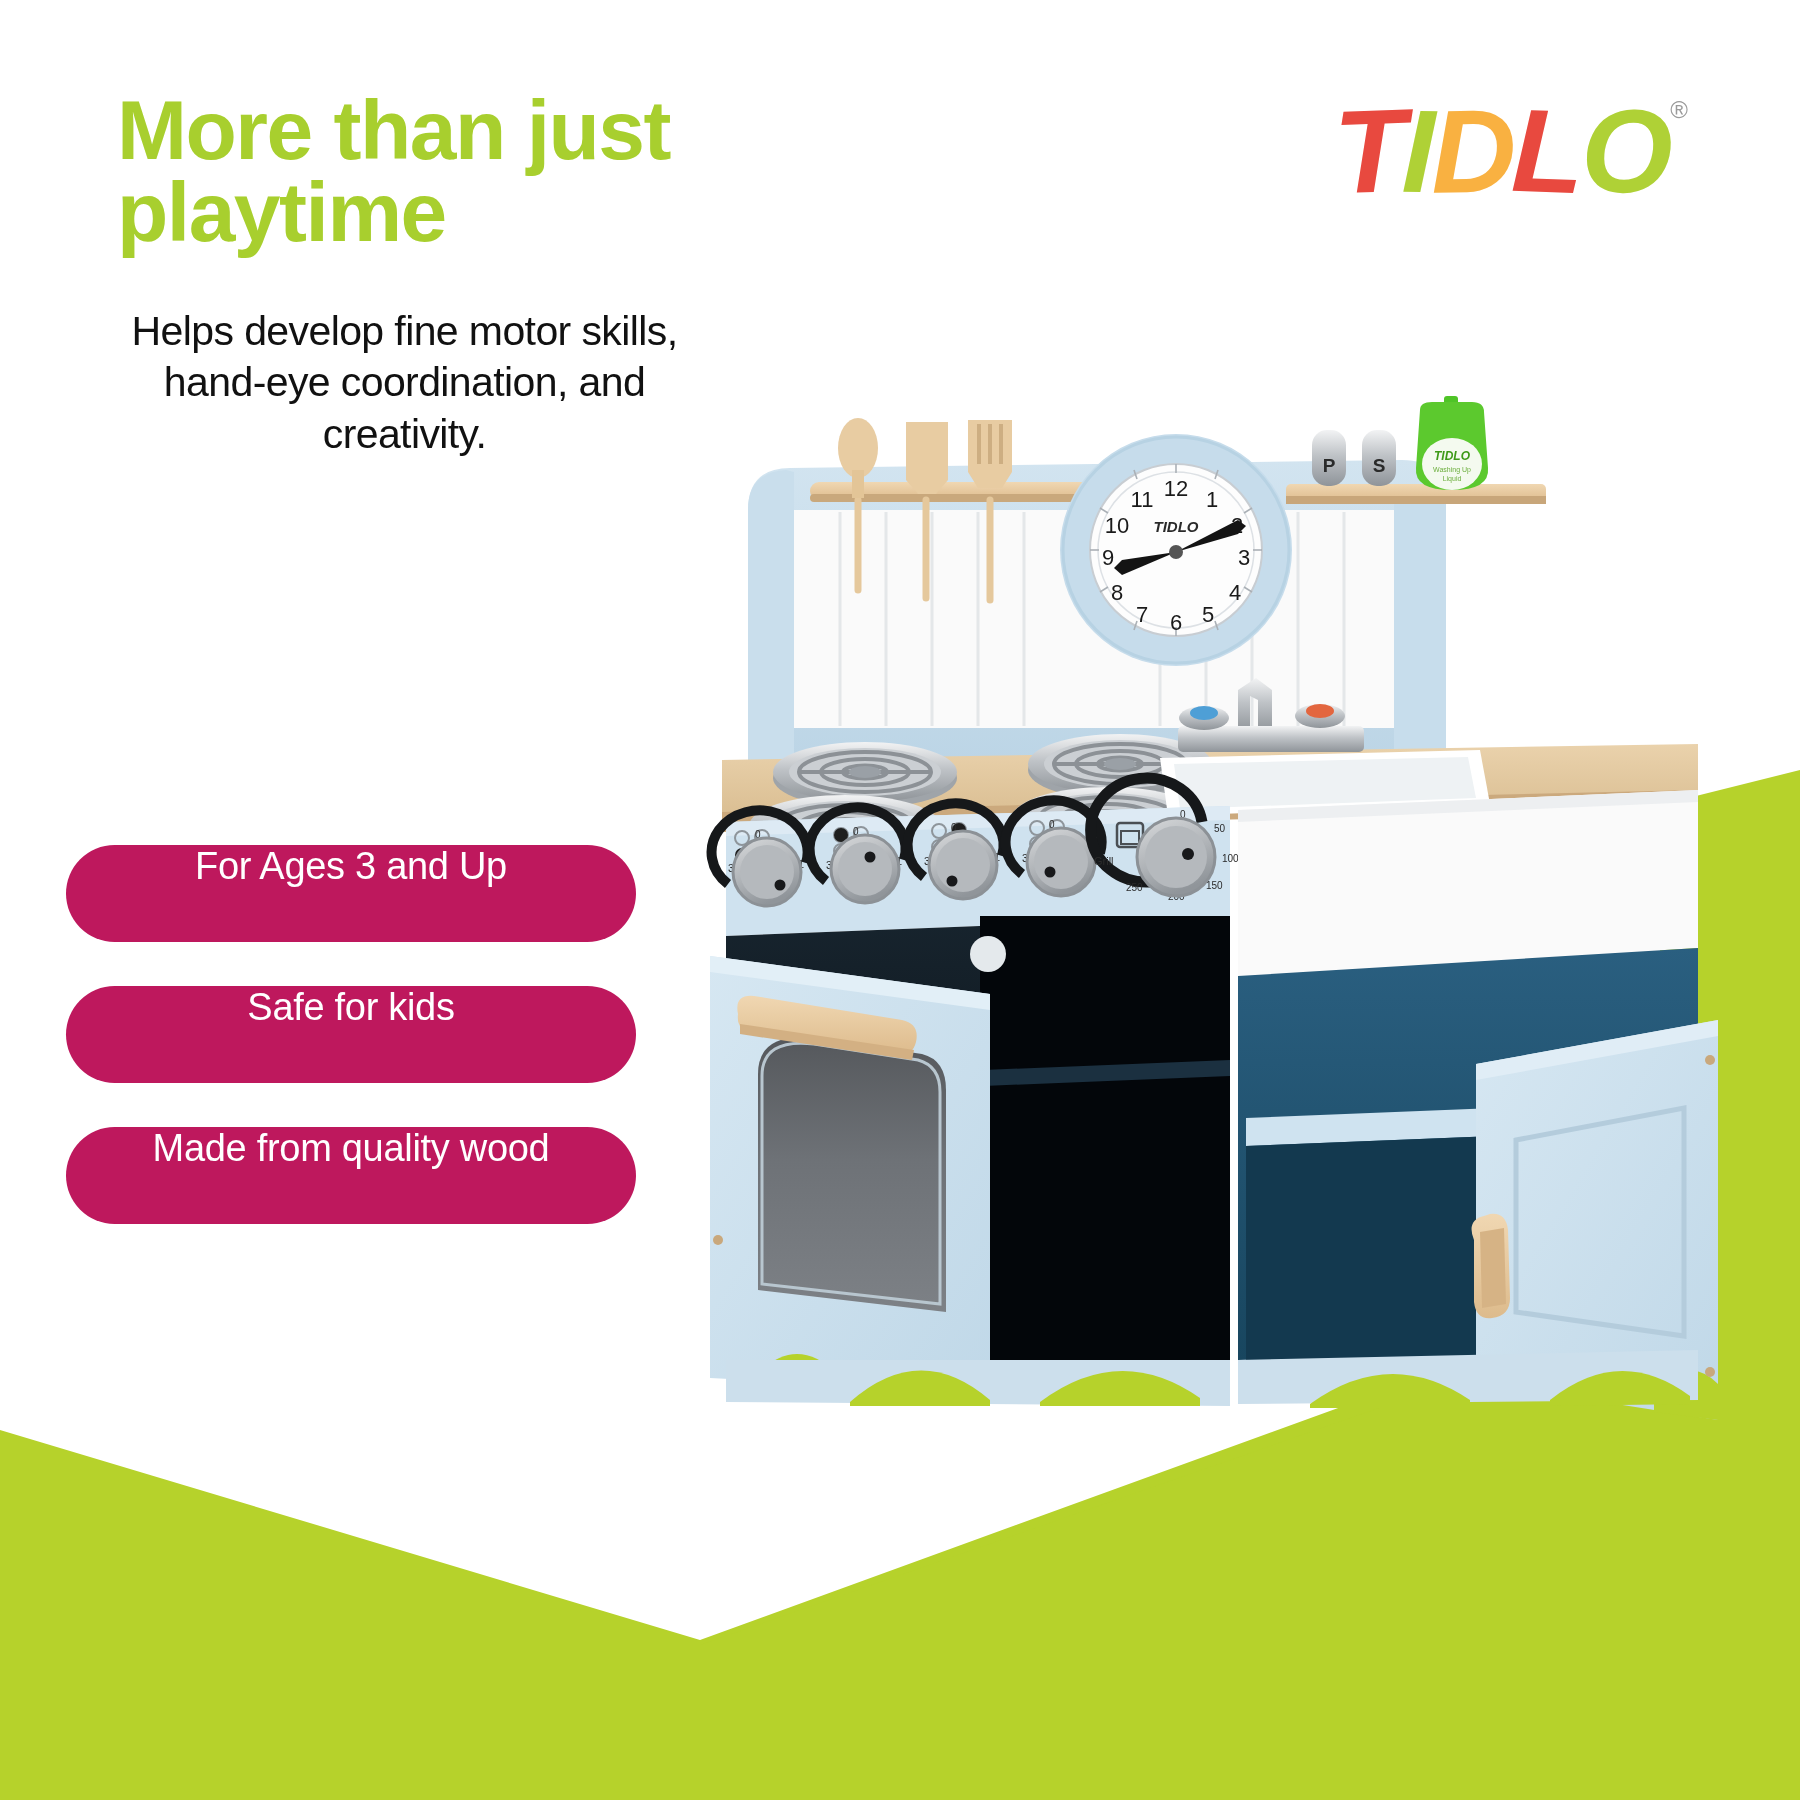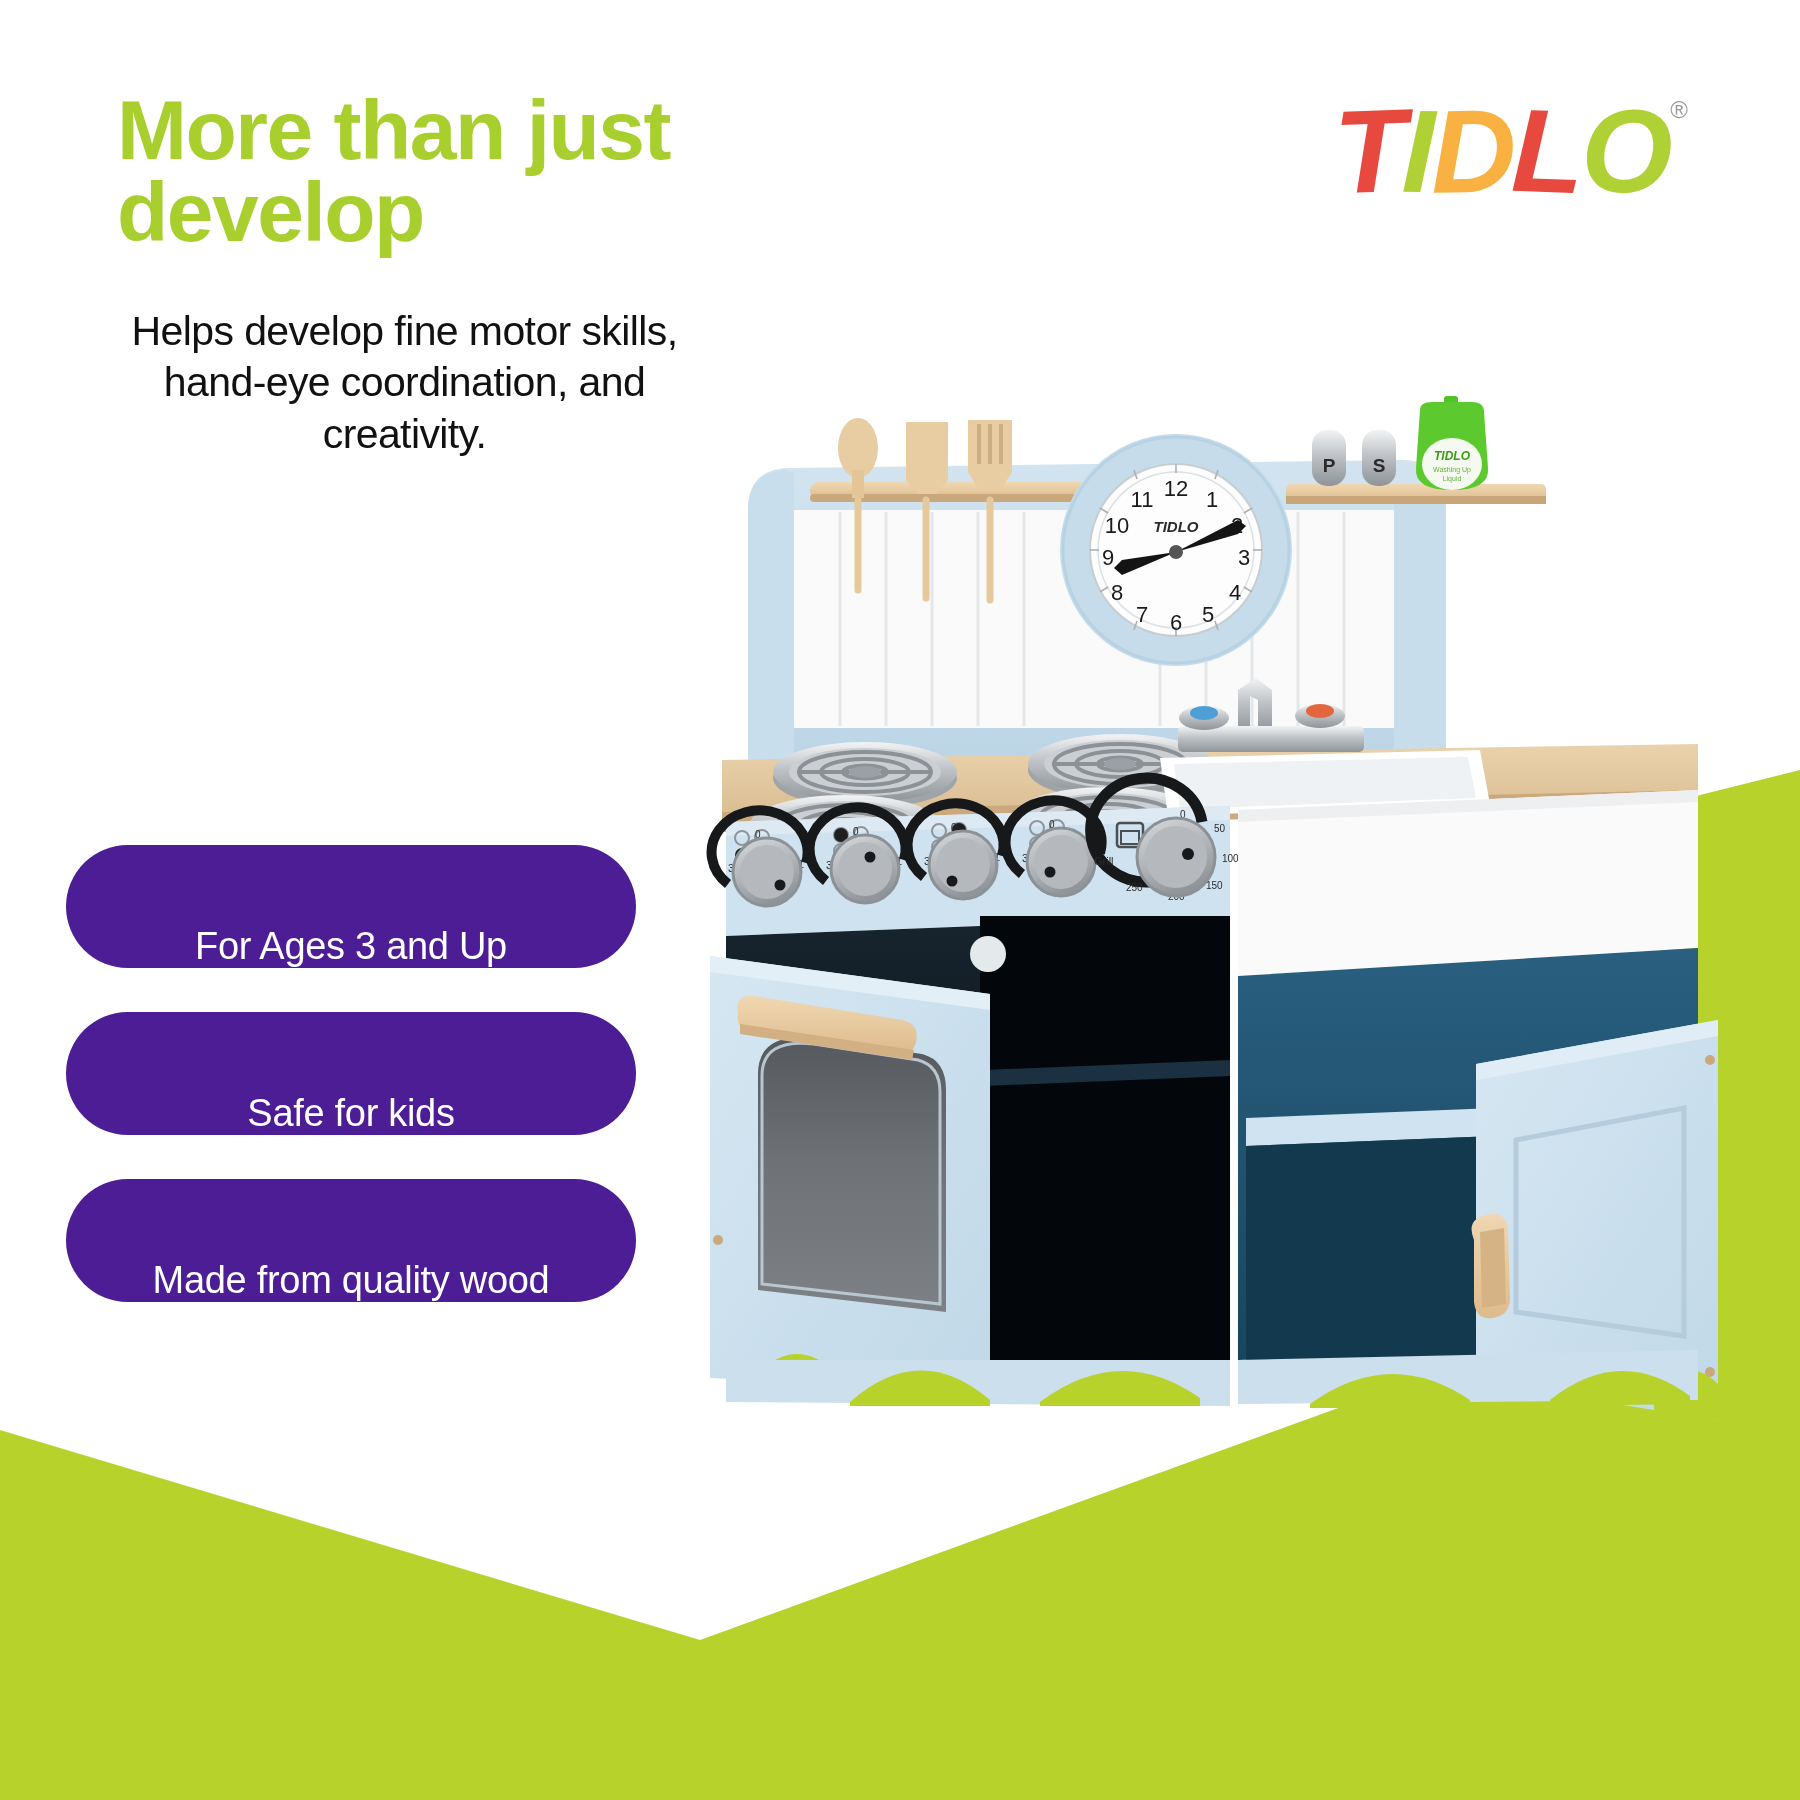--- a/index.html
+++ b/index.html
@@ -35,24 +35,24 @@
     max-width:575px;
     text-align:center;
   }
 
   
   .pill-stack {
     position:absolute; left:66px; top:845px; z-index:6;
     display:flex; flex-direction:column; gap:44px;
   }
   .pill {
-    width:570px; height:123px;
-    background:#4c1d95;
+    width:570px; height:97px;
+    background:#be185d;
     border-radius:62px;
-    display:flex; align-items:flex-end; justify-content:center;
+    display:flex; align-items:flex-start; justify-content:center;
     color:#ffffff;
     font-size:38px;
     letter-spacing:-0.3px;
   }
 
   
   .logo {
     position:absolute; right:112px; top:92px; z-index:6;
     line-height:1;
     display:flex; align-items:flex-start;
@@ -92,21 +92,21 @@
 <div class="logo">
   <span class="logo-word">
     <span class="logo-letter lt-t">T</span><span class="logo-letter lt-i">I</span><span class="logo-letter lt-d">D</span><span class="logo-letter lt-l">L</span><span class="logo-letter lt-o">O</span>
   </span>
   <span class="logo-reg">®</span>
 </div>
 
 <div class="left-col">
   <h1 class="headline">
     <span>More than just</span><br>
-    <span>develop</span>
+    <span>playtime</span>
   </h1>
   <p class="subcopy">Helps develop fine motor skills, hand-eye coordination, and creativity.</p>
 </div>
 
 <div class="pill-stack">
   <div class="pill">
     <span>For Ages 3 and Up</span>
   </div>
   <div class="pill">
     <span>Safe for kids</span>

